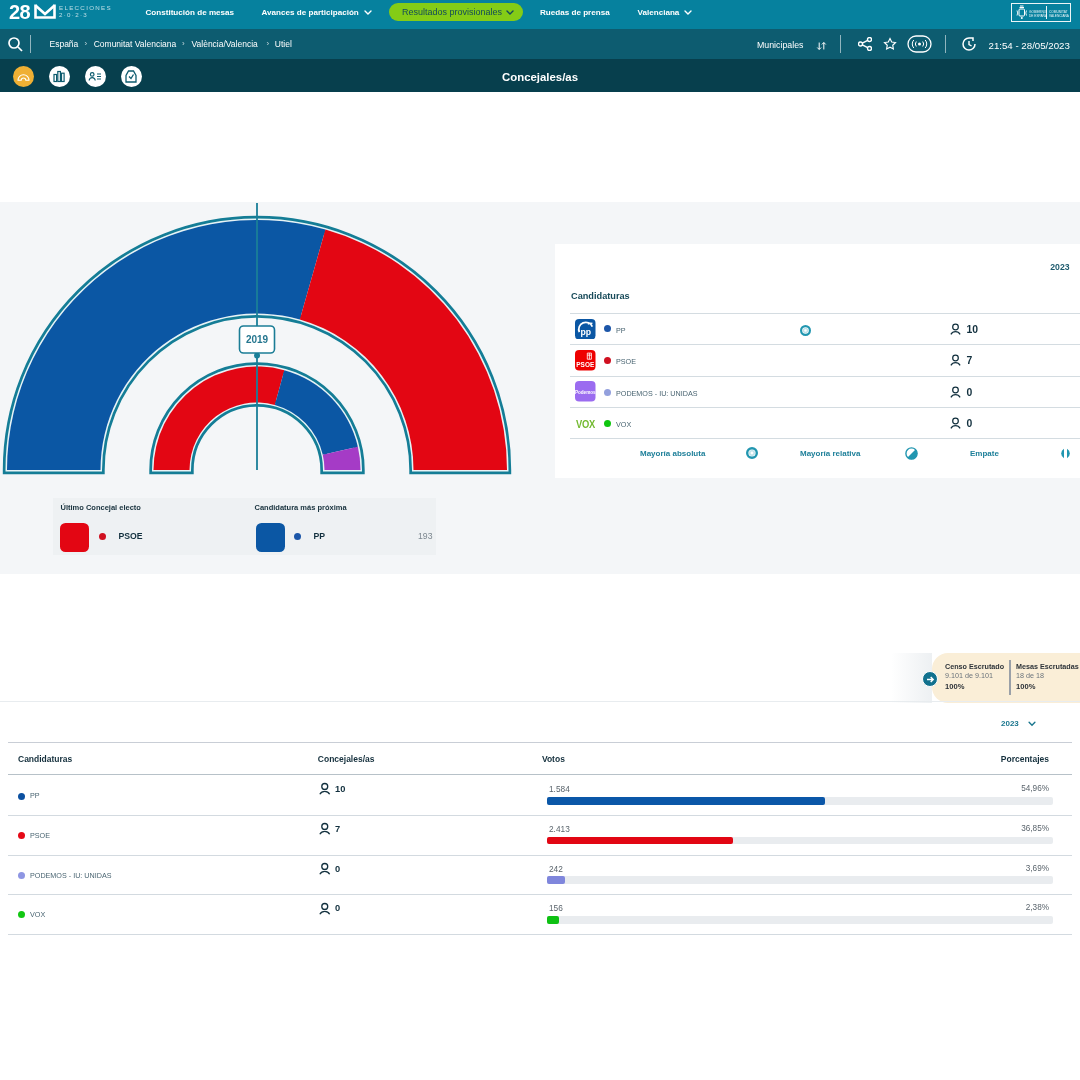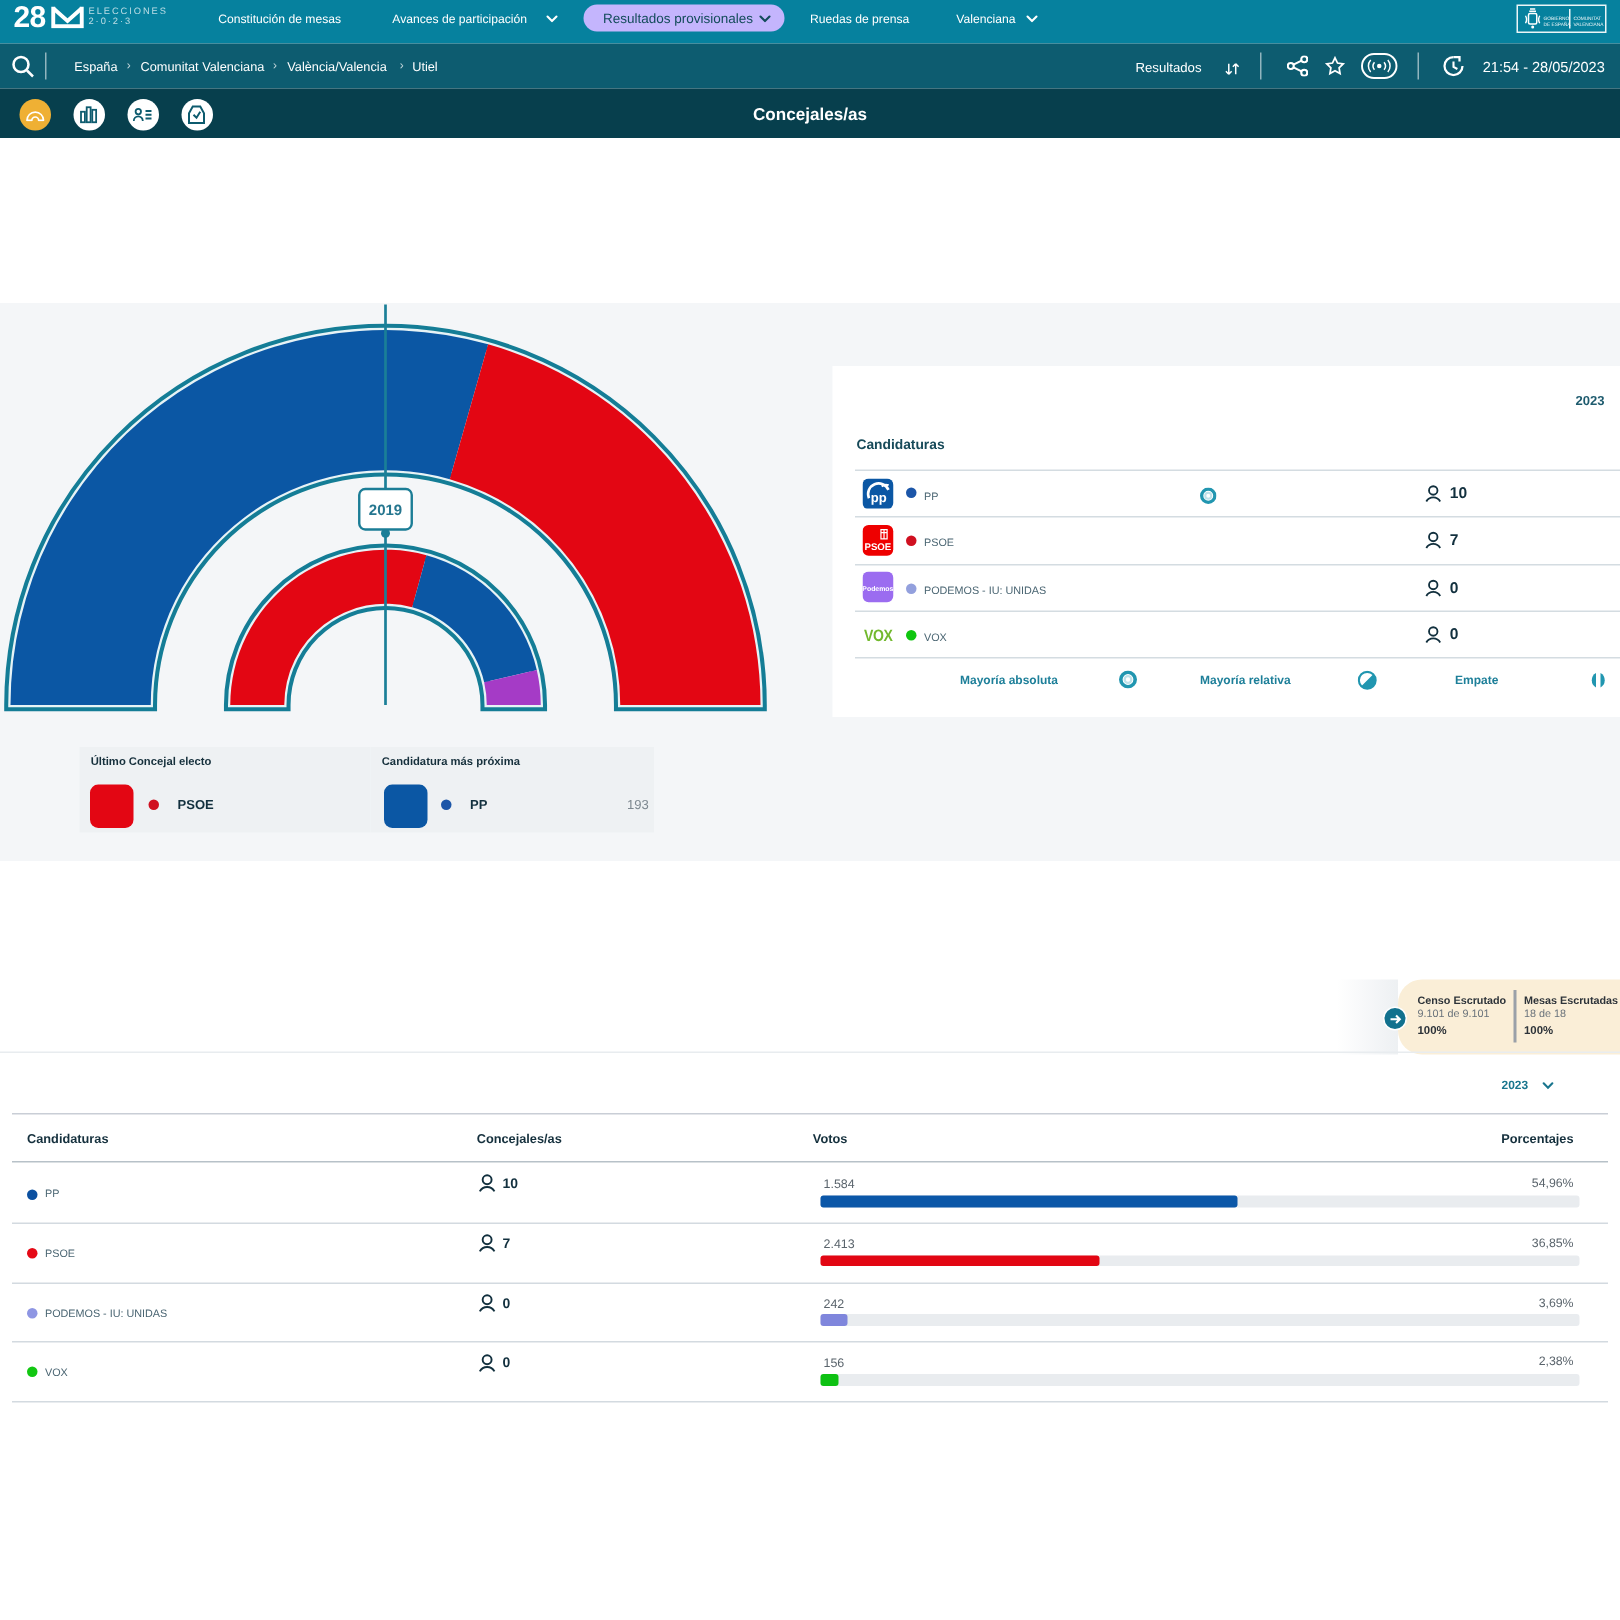--- a/index.html
+++ b/index.html
@@ -9,22 +9,22 @@
   .page { position:relative; width:1080px; height:932px; background:#fff; }
   .abs { position:absolute; }
 
   
   .bar1 { left:0; top:0; width:1080px; height:29px; background:#06819e; }
   .bar2 { left:0; top:29px; width:1080px; height:30px; background:#0d5c70; }
   .bar3 { left:0; top:59px; width:1080px; height:33px; background:#073f4d; }
 
   .logo28 { left:9px; top:1px; color:#fff; font-size:20px; font-weight:bold; letter-spacing:-0.5px; }
   .elecciones { left:59px; top:4px; color:rgba(255,255,255,0.72); font-size:6.2px; letter-spacing:1.3px; line-height:7px; }
-  .navitem { color:#fff; font-size:8.1px; font-weight:normal; top:7.5px; white-space:nowrap; }
-  .pill { left:389px; top:2.5px; width:134px; height:18px; background:#c4b5fd; border-radius:9px;
+  .navitem { color:#fff; font-size:8.1px; font-weight:bold; top:7.5px; white-space:nowrap; }
+  .pill { left:389px; top:2.5px; width:134px; height:18px; background:#84cc16; border-radius:9px;
           color:#134b5a; font-size:9px; text-align:center; line-height:18px; font-weight:normal;}
   .govlogo { }
 
   .bc { color:#fff; font-size:8.2px; top:38.5px; white-space:nowrap; }
   .bc b { font-weight:normal;text-align:center; }
   .vsep { width:1px; background:rgba(255,255,255,0.55); }
 
   .iconbtn { width:21px; height:21px; border-radius:50%; background:#fff; top:66px; }
   .title3 { left:0; width:1080px; text-align:center; top:70.5px; color:#fff; font-size:11.4px; font-weight:bold; }
 
@@ -104,21 +104,21 @@
     <path d="M11 11 L15 15" stroke="#fff" stroke-width="1.7"></path>
   </svg>
   <div class="abs vsep" style="left:30px;top:35px;height:18px"></div>
   <div class="abs bc" style="left:49.5px;font-size:8.5px">España</div>
   <div class="abs bc" style="left:84.5px;font-size:8px;color:rgba(255,255,255,0.75)">›</div>
   <div class="abs bc" style="left:93.7px;font-size:8.5px">Comunitat Valenciana</div>
   <div class="abs bc" style="left:182px;font-size:8px;color:rgba(255,255,255,0.75)">›</div>
   <div class="abs bc" style="left:191.5px;font-size:8.5px">València/Valencia</div>
   <div class="abs bc" style="left:266.5px;font-size:8px;color:rgba(255,255,255,0.75)">›</div>
   <div class="abs bc" style="left:274.8px;font-size:8.5px"><b>Utiel</b></div>
-  <div class="abs bc" style="left:757px;top:40px;font-size:8.8px"><b>Resultados</b></div>
+  <div class="abs bc" style="left:757px;top:40px;font-size:8.8px"><b>Municipales</b></div>
   <svg class="abs" style="left:815.5px;top:41px" width="11" height="10" viewBox="0 0 14 13">
     <path d="M4 2 L4 11 M4 11 L1.5 8.5 M4 11 L6.5 8.5" stroke="#fff" stroke-width="1.3" fill="none"></path>
     <path d="M10 11 L10 2 M10 2 L7.5 4.5 M10 2 L12.5 4.5" stroke="#fff" stroke-width="1.3" fill="none"></path>
   </svg>
   <div class="abs vsep" style="left:840px;top:35px;height:18px"></div>
   <svg class="abs" style="left:858px;top:37px" width="14" height="14" viewBox="0 0 14 14">
     <circle cx="11.5" cy="2.5" r="2" fill="none" stroke="#fff" stroke-width="1.4"></circle>
     <circle cx="2.5" cy="7" r="2" fill="none" stroke="#fff" stroke-width="1.4"></circle>
     <circle cx="11.5" cy="11.5" r="2" fill="none" stroke="#fff" stroke-width="1.4"></circle>
     <path d="M4.3 6.1 L9.7 3.4 M4.3 7.9 L9.7 10.6" stroke="#fff" stroke-width="1.4"></path>

